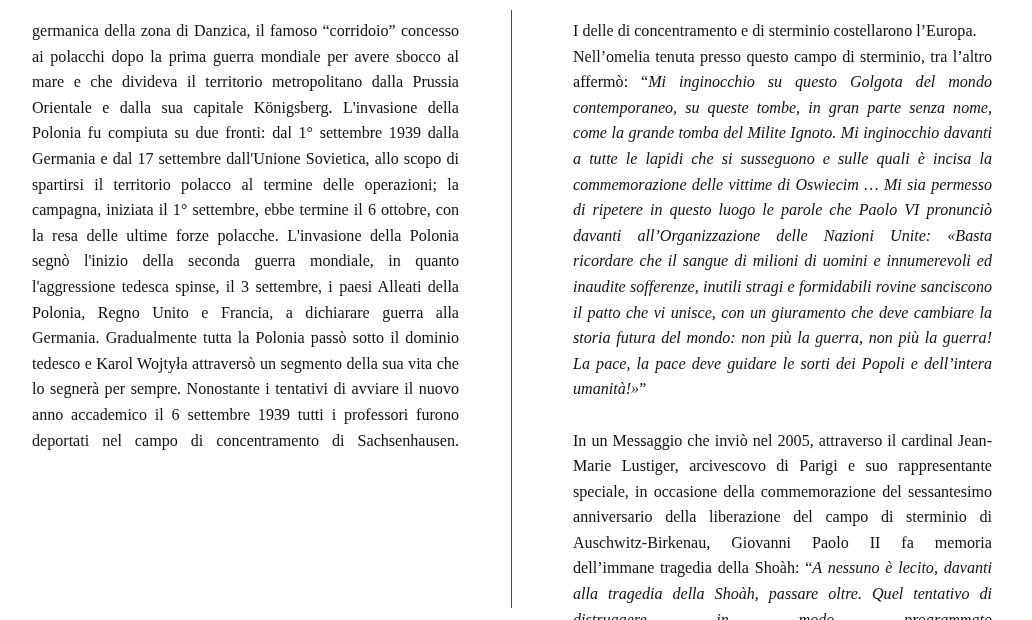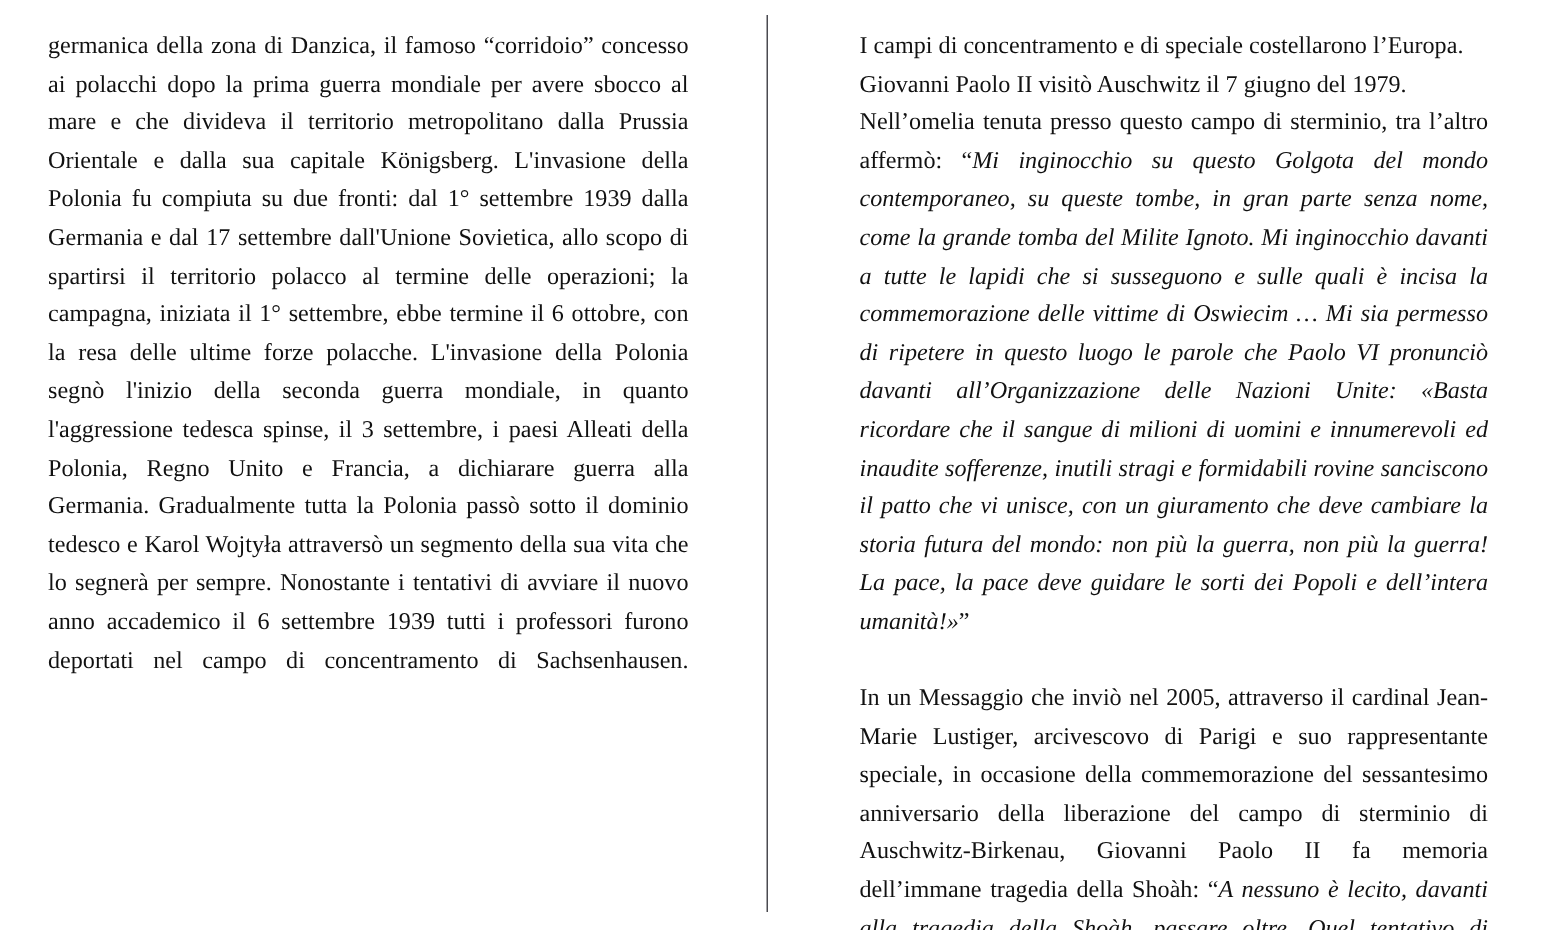--- a/index.html
+++ b/index.html
@@ -80,19 +80,18 @@
 
 <div class="page">
 
   <div class="column column-left">
     <p class="para">germanica della zona di Danzica, il famoso “corridoio” concesso ai polacchi dopo la prima guerra mondiale per avere sbocco al mare e che divideva il territorio metropolitano dalla Prussia Orientale e dalla sua capitale Königsberg. L'invasione della Polonia fu compiuta su due fronti: dal 1° settembre 1939 dalla Germania e dal 17 settembre dall'Unione Sovietica, allo scopo di spartirsi il territorio polacco al termine delle operazioni; la campagna, iniziata il 1° settembre, ebbe termine il 6 ottobre, con la resa delle ultime forze polacche. L'invasione della Polonia segnò l'inizio della seconda guerra mondiale, in quanto l'aggressione tedesca spinse, il 3 settembre, i paesi Alleati della Polonia, Regno Unito e Francia, a dichiarare guerra alla Germania. Gradualmente tutta la Polonia passò sotto il dominio tedesco e Karol Wojtyła attraversò un segmento della sua vita che lo segnerà per sempre. Nonostante i tentativi di avviare il nuovo anno accademico il 6 settembre 1939 tutti i professori furono deportati nel campo di concentramento di Sachsenhausen.</p>
   </div>
 
   <div class="divider"></div>
 
   <div class="column column-right">
-    <p class="para nostretch">I campi di concentramento e di speciale costellarono l’Europa.</p>
-    <p class="para nostretch">Giovanni Paolo II visitò Auschwitz il 7 giugno del 1979.</p>
+    <p class="para nostretch">I delle di concentramento e di sterminio costellarono l’Europa.</p>
     <p class="para"><span>Nell’omelia tenuta presso questo campo di sterminio, tra l’altro affermò: “</span><span class="quote-italic">Mi inginocchio su questo Golgota del mondo contemporaneo, su queste tombe, in gran parte senza nome, come la grande tomba del Milite Ignoto. Mi inginocchio davanti a tutte le lapidi che si susseguono e sulle quali è incisa la commemorazione delle vittime di Oswiecim … Mi sia permesso di ripetere in questo luogo le parole che Paolo VI pronunciò davanti all’Organizzazione delle Nazioni Unite: «Basta ricordare che il sangue di milioni di uomini e innumerevoli ed inaudite sofferenze, inutili stragi e formidabili rovine sanciscono il patto che vi unisce, con un giuramento che deve cambiare la storia futura del mondo: non più la guerra, non più la guerra! La pace, la pace deve guidare le sorti dei Popoli e dell’intera umanità!»</span><span>”</span></p>
     <p class="para"><span>In un Messaggio che inviò nel 2005, attraverso il cardinal Jean-Marie Lustiger, arcivescovo di Parigi e suo rappresentante speciale, in occasione della commemorazione del sessantesimo anniversario della liberazione del campo di sterminio di Auschwitz-Birkenau, Giovanni Paolo II fa memoria dell’immane tragedia della Shoàh:  “</span><span class="quote-italic">A nessuno è lecito, davanti alla tragedia della Shoàh, passare oltre. Quel tentativo di distruggere in modo programmato</span><span></span></p>
   </div>
 
 </div>
 
 </body></html>

